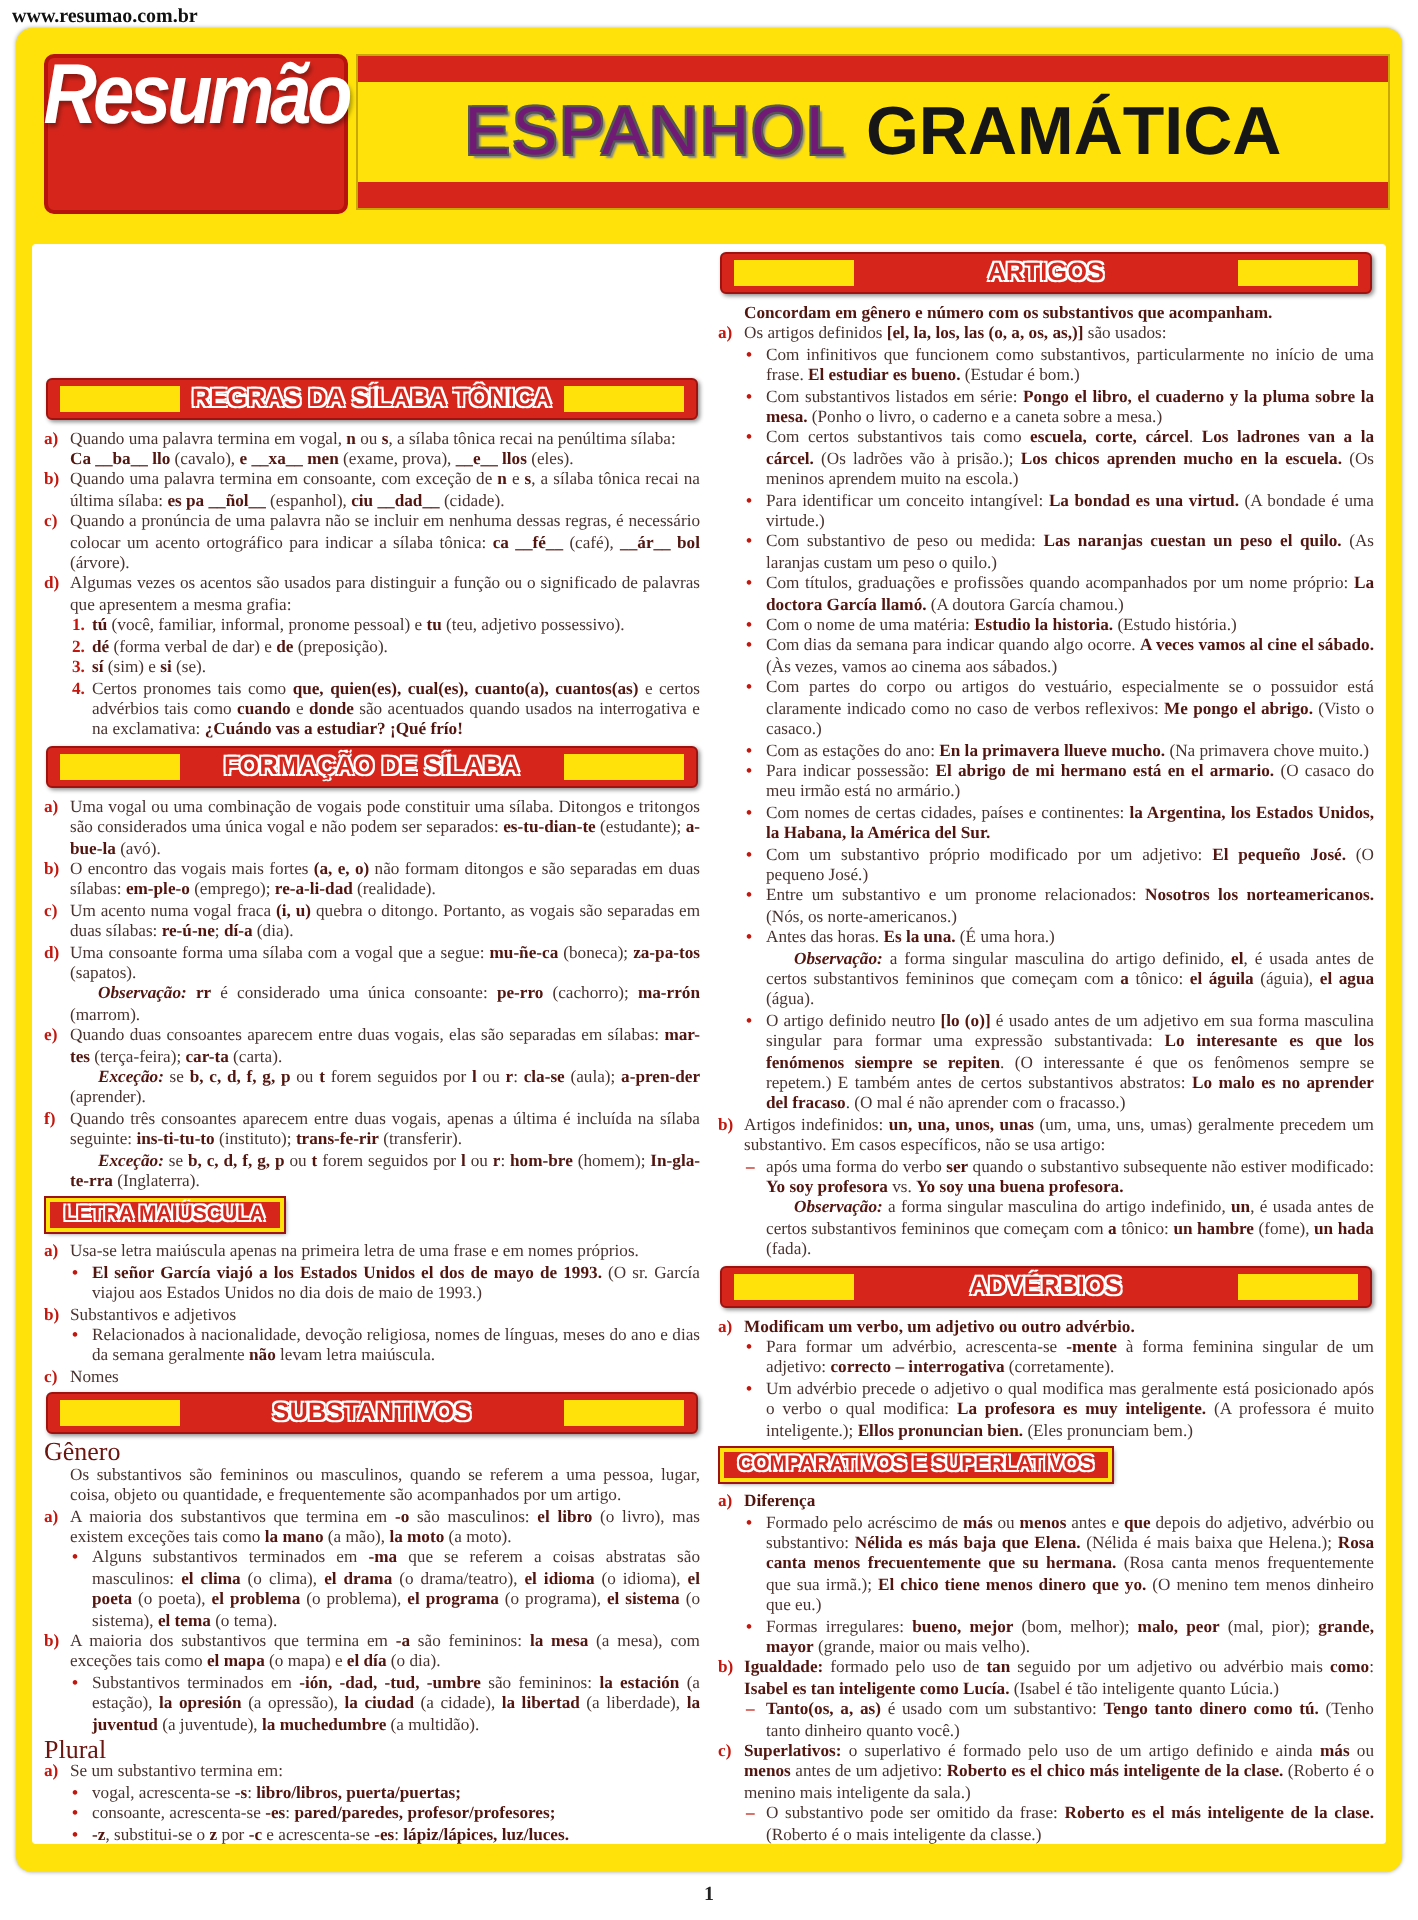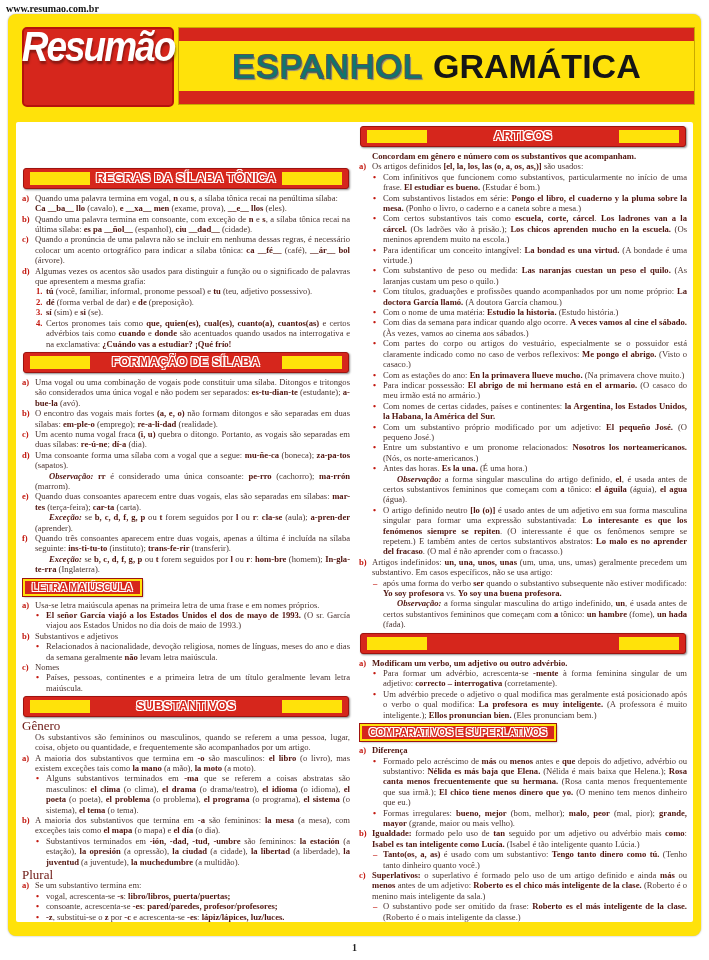--- a/index.html
+++ b/index.html
@@ -11,21 +11,21 @@
   
   .banner{position:relative;height:100px;padding:6px 8px 0 8px;}
   .logo-box{position:absolute;left:14px;top:13px;width:148px;height:76px;background:#d6261c;
             border:2px solid #b5130c;border-radius:5px;display:flex;justify-content:center;}
   .logo-box span{font:italic bold 37px "Liberation Sans",sans-serif;color:#fff;letter-spacing:-2px;
             text-shadow:1px 2px 2px rgba(0,0,0,.35);transform:scaleY(1.15);}
   .title-panel{position:absolute;left:170px;top:13px;right:6px;height:76px;background:#ffe20a;
             border:1px solid #c9a900;display:flex;flex-direction:column;}
   .stripe{height:13px;background:#d6261c;}
   .title-band{flex:1;display:flex;align-items:center;justify-content:center;gap:10px;}
-  .t-espanhol{font:normal 34px "Liberation Sans",sans-serif;color:#0f766e;letter-spacing:1px;
+  .t-espanhol{font:normal 34px "Liberation Sans",sans-serif;color:#701a75;letter-spacing:1px;
      text-shadow:-1px -1px 0 #555,1px -1px 0 #555,-1px 1px 0 #555,1px 1px 0 #555,2px 2px 1px #888;}
   .t-gramatica{font:bold 34px "Liberation Sans",sans-serif;color:#161616;letter-spacing:0;}
   
   .content-box{position:absolute;left:8px;top:108px;width:677px;height:800px;background:#fff;
       border-radius:2px;display:flex;padding:4px 6px 0 6px;box-sizing:border-box;align-items:flex-end;}
   .col{width:328px;color:#4a332f;font-size:8.6px;line-height:10.4px;text-align:justify;}
   .col-divider{width:1px;background:#c9c9c9;margin:0 4px;}
   
   .sec{position:relative;height:19px;background:#d6261c;border:1px solid #9e1310;border-radius:3px;
        margin:3px 1px 4px 1px;box-shadow:1px 1px 2px rgba(0,0,0,.45);}
@@ -97,21 +97,20 @@
           <div class="p ind0"><span class="m">e)</span>Quando duas consoantes aparecem entre duas vogais, elas são separadas em sílabas: <b class="term">mar-tes</b> (terça-feira); <b class="term">car-ta</b> (carta).</div>
           <div class="p ind0"><b class="obs">Exceção:</b> se <b class="term">b, c, d, f, g, p</b> ou <b class="term">t</b> forem seguidos por <b class="term">l</b> ou <b class="term">r</b>: <b class="term">cla-se</b> (aula); <b class="term">a-pren-der</b> (aprender).</div>
           <div class="p ind0"><span class="m">f)</span>Quando três consoantes aparecem entre duas vogais, apenas a última é incluída na sílaba seguinte: <b class="term">ins-ti-tu-to</b> (instituto); <b class="term">trans-fe-rir</b> (transferir).</div>
           <div class="p ind0"><b class="obs">Exceção:</b> se <b class="term">b, c, d, f, g, p</b> ou <b class="term">t</b> forem seguidos por <b class="term">l</b> ou <b class="term">r</b>: <b class="term">hom-bre</b> (homem); <b class="term">In-gla-te-rra</b> (Inglaterra).</div>
           <div><span class="badge">LETRA MAIÚSCULA</span></div>
           <div class="p ind0"><span class="m">a)</span>Usa-se letra maiúscula apenas na primeira letra de uma frase e em nomes próprios.</div>
           <div class="p ind1"><span class="m">•</span><b class="term">El señor García viajó a los Estados Unidos el dos de mayo de 1993.</b> (O sr. García viajou aos Estados Unidos no dia dois de maio de 1993.)</div>
           <div class="p ind0"><span class="m">b)</span>Substantivos e adjetivos</div>
           <div class="p ind1"><span class="m">•</span>Relacionados à nacionalidade, devoção religiosa, nomes de línguas, meses do ano e dias da semana geralmente <b class="term">não</b> levam letra maiúscula.</div>
           <div class="p ind0"><span class="m">c)</span>Nomes</div>
-          <div class="p ind1"><span class="m">•</span>Países, pessoas, continentes e a primeira letra de um título geralmente levam letra maiúscula.</div>
           <div class="sec">
             <span class="yb l"></span>
             <span class="sec-t">SUBSTANTIVOS</span>
             <span class="yb r"></span>
           </div>
           <div class="subhead">Gênero</div>
           <div class="p ind0">Os substantivos são femininos ou masculinos, quando se referem a uma pessoa, lugar, coisa, objeto ou quantidade, e frequentemente são acompanhados por um artigo.</div>
           <div class="p ind0"><span class="m">a)</span>A maioria dos substantivos que termina em <b class="term">-o</b> são masculinos: <b class="term">el libro</b> (o livro), mas existem exceções tais como <b class="term">la mano</b> (a mão), <b class="term">la moto</b> (a moto).</div>
           <div class="p ind1"><span class="m">•</span>Alguns substantivos terminados em <b class="term">-ma</b> que se referem a coisas abstratas são masculinos: <b class="term">el clima</b> (o clima), <b class="term">el drama</b> (o drama/teatro), <b class="term">el idioma</b> (o idioma), <b class="term">el poeta</b> (o poeta), <b class="term">el problema</b> (o problema), <b class="term">el programa</b> (o programa), <b class="term">el sistema</b> (o sistema), <b class="term">el tema</b> (o tema).</div>
           <div class="p ind0"><span class="m">b)</span>A maioria dos substantivos que termina em <b class="term">-a</b> são femininos: <b class="term">la mesa</b> (a mesa), com exceções tais como <b class="term">el mapa</b> (o mapa) e <b class="term">el día</b> (o dia).</div>
@@ -146,20 +145,21 @@
           <div class="p ind1"><span class="m">•</span>Com um substantivo próprio modificado por um adjetivo: <b class="term">El pequeño José.</b> (O pequeno José.)</div>
           <div class="p ind1"><span class="m">•</span>Entre um substantivo e um pronome relacionados: <b class="term">Nosotros los norteamericanos.</b> (Nós, os norte-americanos.)</div>
           <div class="p ind1"><span class="m">•</span>Antes das horas. <b class="term">Es la una.</b> (É uma hora.)</div>
           <div class="p ind1"><b class="obs">Observação:</b> a forma singular masculina do artigo definido, <b class="term">el</b>, é usada antes de certos substantivos femininos que começam com <b class="term">a</b> tônico: <b class="term">el águila</b> (águia), <b class="term">el agua</b> (água).</div>
           <div class="p ind1"><span class="m">•</span>O artigo definido neutro <b class="term">[lo (o)]</b> é usado antes de um adjetivo em sua forma masculina singular para formar uma expressão substantivada: <b class="term">Lo interesante es que los fenómenos siempre se repiten</b>. (O interessante é que os fenômenos sempre se repetem.) E também antes de certos substantivos abstratos: <b class="term">Lo malo es no aprender del fracaso</b>. (O mal é não aprender com o fracasso.)</div>
           <div class="p ind0"><span class="m">b)</span>Artigos indefinidos: <b class="term">un, una, unos, unas</b> (um, uma, uns, umas) geralmente precedem um substantivo. Em casos específicos, não se usa artigo:</div>
           <div class="p ind1"><span class="m">–</span>após uma forma do verbo <b class="term">ser</b> quando o substantivo subsequente não estiver modificado: <b class="term">Yo soy profesora</b> vs. <b class="term">Yo soy una buena profesora.</b></div>
           <div class="p ind1"><b class="obs">Observação:</b> a forma singular masculina do artigo indefinido, <b class="term">un</b>, é usada antes de certos substantivos femininos que começam com <b class="term">a</b> tônico: <b class="term">un hambre</b> (fome), <b class="term">un hada</b> (fada).</div>
           <div class="sec">
             <span class="yb l"></span>
+            <span class="sec-t">ADVÉRBIOS</span>
             <span class="yb r"></span>
           </div>
           <div class="p ind0"><span class="m">a)</span><b class="term">Modificam um verbo, um adjetivo ou outro advérbio.</b></div>
           <div class="p ind1"><span class="m">•</span>Para formar um advérbio, acrescenta-se <b class="term">-mente</b> à forma feminina singular de um adjetivo: <b class="term">correcto – interrogativa</b> (corretamente).</div>
           <div class="p ind1"><span class="m">•</span>Um advérbio precede o adjetivo o qual modifica mas geralmente está posicionado após o verbo o qual modifica: <b class="term">La profesora es muy inteligente.</b> (A professora é muito inteligente.); <b class="term">Ellos pronuncian bien.</b> (Eles pronunciam bem.)</div>
           <div><span class="badge">COMPARATIVOS E SUPERLATIVOS</span></div>
           <div class="p ind0"><span class="m">a)</span><b class="term">Diferença</b></div>
           <div class="p ind1"><span class="m">•</span>Formado pelo acréscimo de <b class="term">más</b> ou <b class="term">menos</b> antes e <b class="term">que</b> depois do adjetivo, advérbio ou substantivo: <b class="term">Nélida es más baja que Elena.</b> (Nélida é mais baixa que Helena.); <b class="term">Rosa canta menos frecuentemente que su hermana.</b> (Rosa canta menos frequentemente que sua irmã.); <b class="term">El chico tiene menos dinero que yo.</b> (O menino tem menos dinheiro que eu.)</div>
           <div class="p ind1"><span class="m">•</span>Formas irregulares: <b class="term">bueno, mejor</b> (bom, melhor); <b class="term">malo, peor</b> (mal, pior); <b class="term">grande, mayor</b> (grande, maior ou mais velho).</div>
           <div class="p ind0"><span class="m">b)</span><b class="term">Igualdade:</b> formado pelo uso de <b class="term">tan</b> seguido por um adjetivo ou advérbio mais <b class="term">como</b>: <b class="term">Isabel es tan inteligente como Lucía.</b> (Isabel é tão inteligente quanto Lúcia.)</div>

